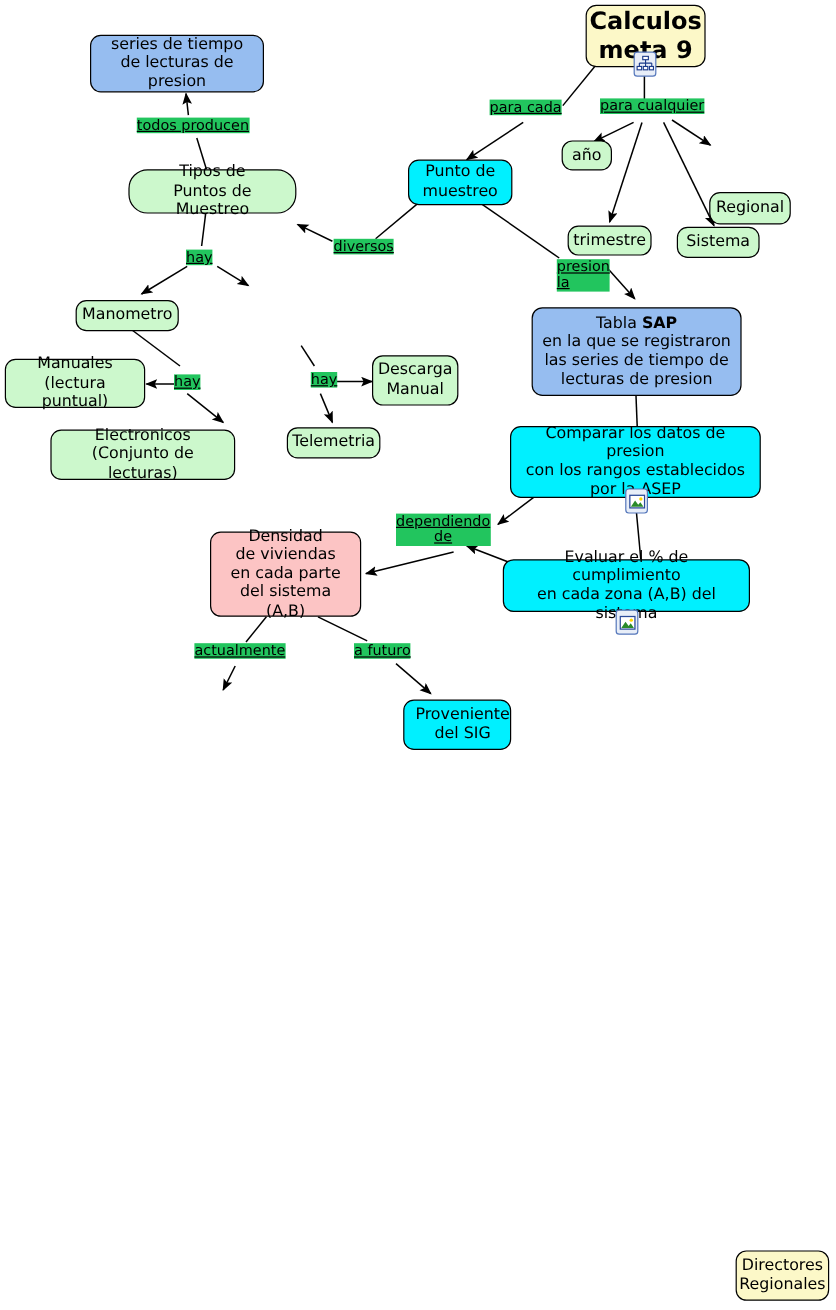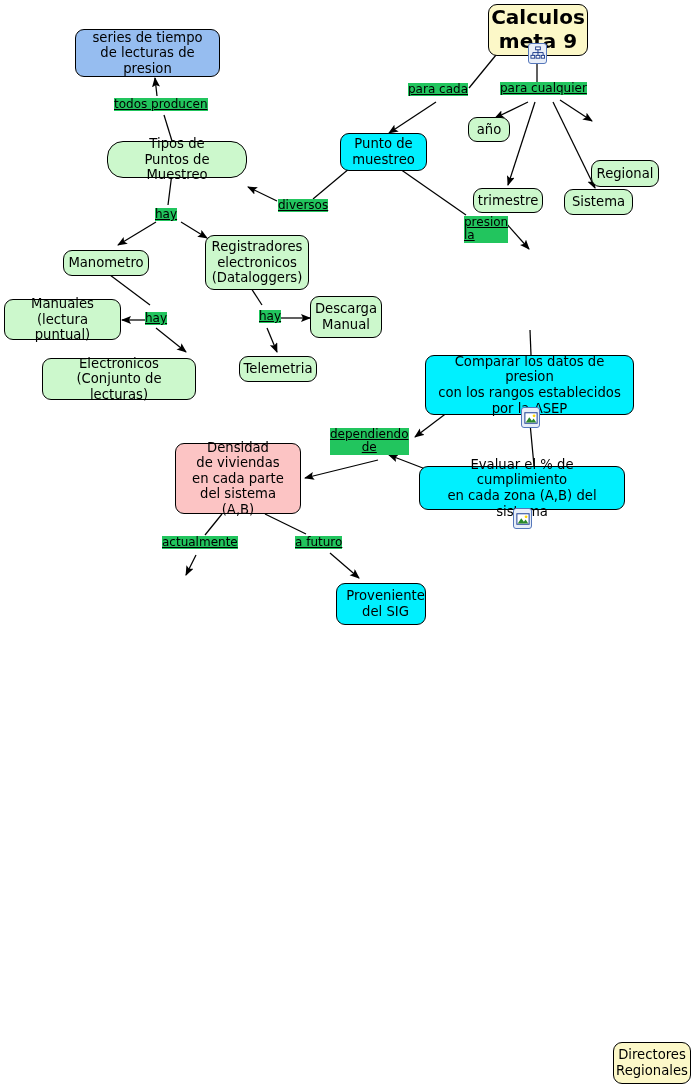--- a/index.html
+++ b/index.html
@@ -154,35 +154,35 @@
   <div class="node n-green fs13" style="left:468px; top:117px; width:42px; height:25px;">año</div>
 
   <div class="node n-green fs13" style="left:473px; top:188px; width:70px; height:25px;">trimestre</div>
 
   <div class="node n-green fs13" style="left:591px; top:116px; width:68px; height:27px;margin-top:44px;">Regional</div>
 
   <div class="node n-green fs13" style="left:564px; top:189px; width:69px; height:26px;">Sistema</div>
 
   <div class="node n-green fs13" style="left:63px; top:250px; width:86px; height:26px;">Manometro</div>
 
-  <div class="node n-green fs13" style="left:205px; top:235px; width:104px; height:55px;">Registradores
-electronicos
-(Dataloggers)</div>
 
   <div class="node n-green fs13" style="left:4px; top:299px; width:117px; height:41px;">Manuales
 (lectura puntual)</div>
 
   <div class="node n-green fs13" style="left:42px; top:358px; width:154px; height:42px;">Electronicos
 (Conjunto de lecturas)</div>
 
   <div class="node n-green fs13" style="left:310px; top:296px; width:72px; height:42px;">Descarga
 Manual</div>
 
   <div class="node n-green fs13" style="left:239px; top:356px; width:78px; height:26px;">Telemetria</div>
 
+  <div class="node n-blue fs13" style="left:443px; top:256px; width:175px; height:74px;">
+    <span><span>Tabla <span class="bold">SAP</span></span><br><span>en la que se registraron</span><br><span>las series de tiempo de</span><br><span>lecturas de presion</span></span>
+  </div>
 
   <div class="node n-cyan fs13" style="left:425px; top:355px; width:209px; height:60px;">Comparar los datos de presion
 con los rangos establecidos
 por la ASEP</div>
 
   <div class="node n-cyan fs13" style="left:419px; top:466px; width:206px; height:44px;">Evaluar el % de cumplimiento
 en cada zona (A,B) del sistema</div>
 
   <div class="node n-pink fs13" style="left:175px; top:443px; width:126px; height:71px;">Densidad
 de viviendas

